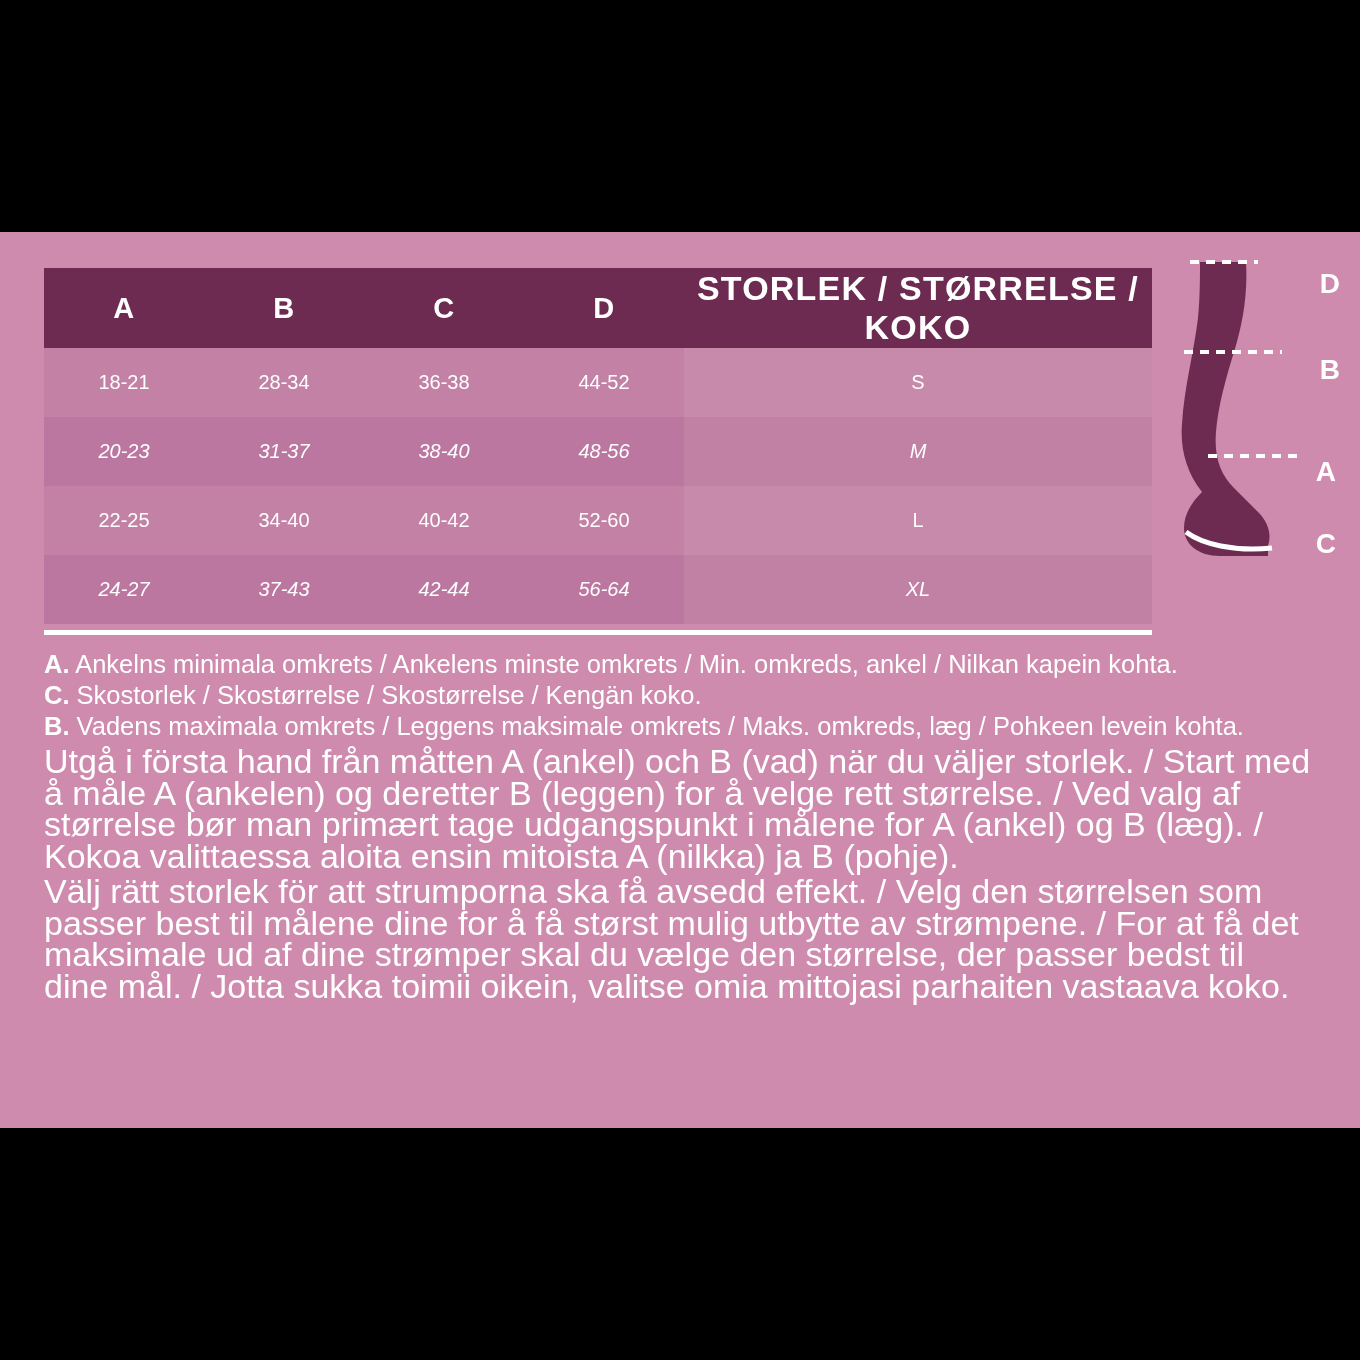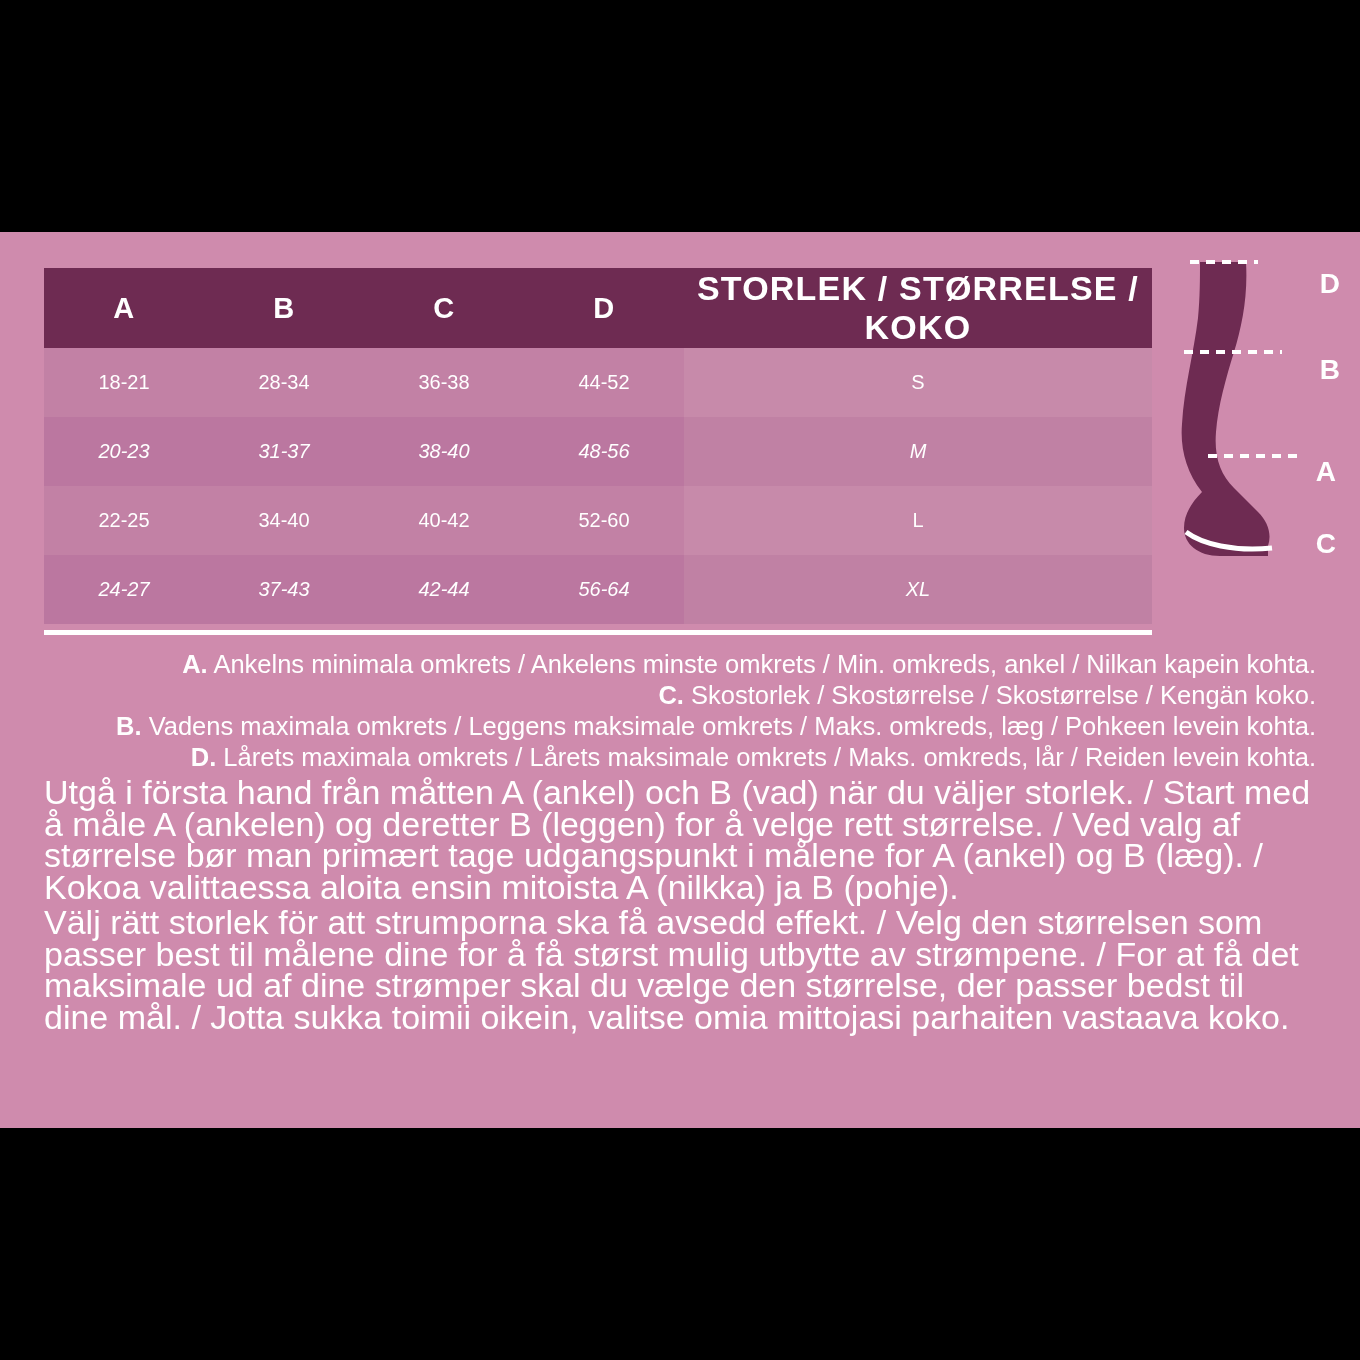--- a/index.html
+++ b/index.html
@@ -68,21 +68,20 @@
   .rule {
     width: 1108px;
     height: 5px;
     background: #ffffff;
     margin-top: 6px;
   }
   
   .legend {
     margin-top: 14px;
     width: 1272px;
-    text-align: right;
   }
   .legend-line {
     color: #ffffff;
     font-size: 25.5px;
     line-height: 31px;
     white-space: nowrap;
   }
   .legend-line b {
     font-weight: bold;
   }
@@ -168,21 +167,20 @@
           </tr>
         </tbody>
       </table>
 
       <div class="rule"></div>
 
       <div class="legend">
         <div class="legend-line"><b>A.</b><span> Ankelns minimala omkrets / Ankelens minste omkrets / Min. omkreds, ankel / Nilkan kapein kohta.</span></div>
         <div class="legend-line"><b>C.</b><span> Skostorlek / Skostørrelse / Skostørrelse / Kengän koko.</span></div>
         <div class="legend-line"><b>B.</b><span> Vadens maximala omkrets / Leggens maksimale omkrets / Maks. omkreds, læg / Pohkeen levein kohta.</span></div>
-        <div class="legend-line"><b>D.</b><span> Lårets maximala omkrets / Lårets maksimale omkrets / Maks. omkreds, lår / Reiden levein kohta.</span></div>
       </div>
 
       <div class="para">Utgå i första hand från måtten A (ankel) och B (vad) när du väljer storlek. / Start med å måle A (ankelen) og deretter B (leggen) for å velge rett størrelse. / Ved valg af størrelse bør man primært tage udgangspunkt i målene for A (ankel) og B (læg). / Kokoa valittaessa aloita ensin mitoista A (nilkka) ja B (pohje).</div>
       <div class="para">Välj rätt storlek för att strumporna ska få avsedd effekt. / Velg den størrelsen som passer best til målene dine for å få størst mulig utbytte av strømpene. / For at få det maksimale ud af dine strømper skal du vælge den størrelse, der passer bedst til dine mål. / Jotta sukka toimii oikein, valitse omia mittojasi parhaiten vastaava koko.</div>
 
     </div>
 
     <div class="leg-wrap">
       <svg width="170" height="340" viewBox="0 0 170 340">
         <path d="M28 6 L74 6 C76 40 70 70 62 96 C54 122 46 150 44 176 C42 200 48 218 62 232 L86 256 C96 266 100 278 96 290 L96 300 L48 300 C26 300 12 288 12 272 C12 258 20 246 30 236 C14 216 8 192 10 168 C12 132 22 96 26 62 C28 42 28 22 28 6 Z" fill="#6e2b52"></path>

